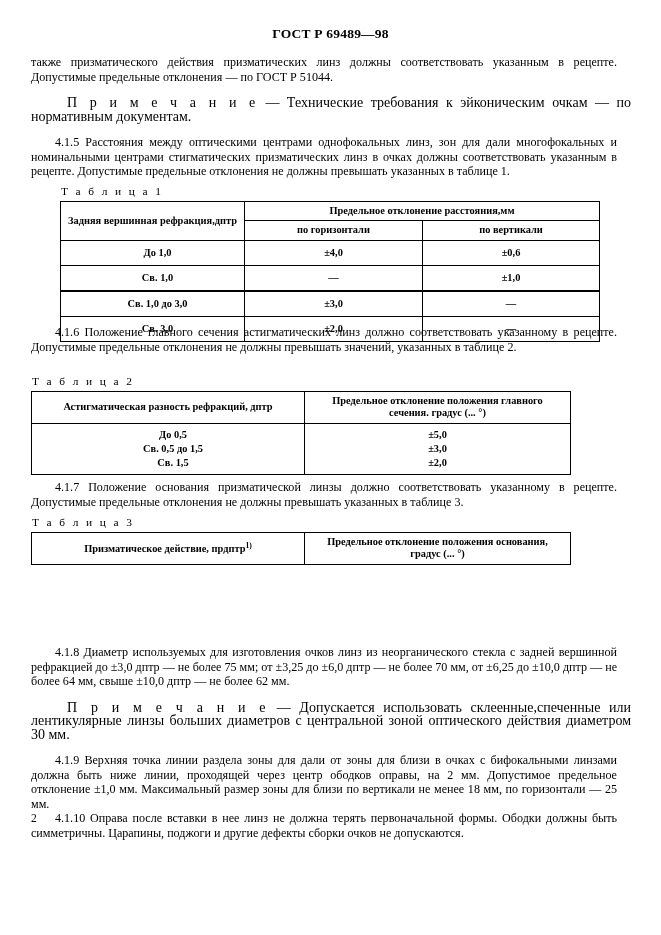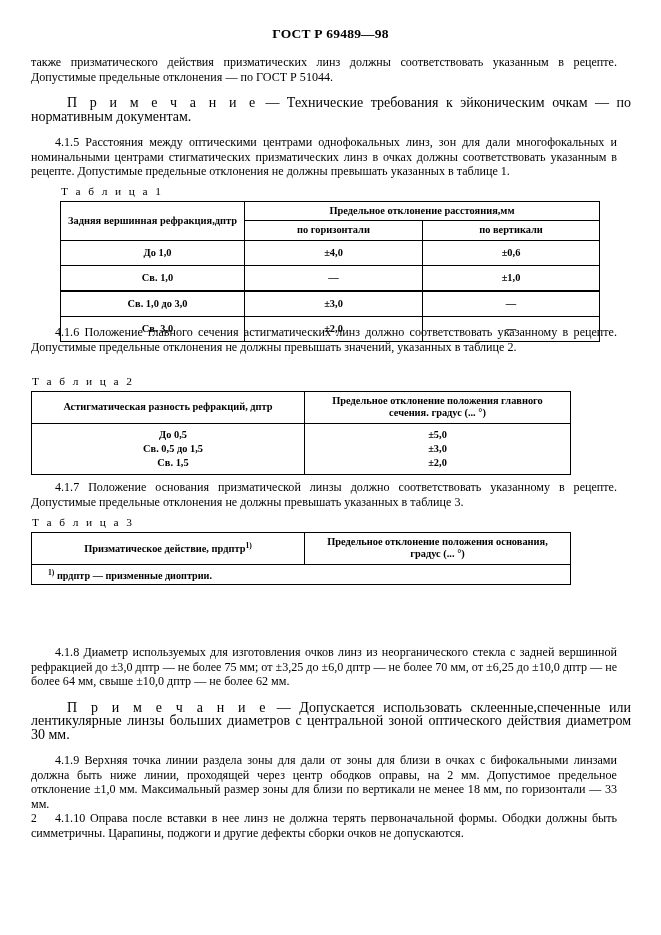--- a/index.html
+++ b/index.html
@@ -214,31 +214,28 @@
       <thead>
         <tr>
           <th><span>Призматическое действие, прдптр</span><sup>1)</sup></th>
           <th>
             <span>Предельное отклонение положения основания,</span><br>
             <span>градус (... °)</span>
           </th>
         </tr>
       </thead>
       <tbody>
-        <tr>
-          <td class="footnote-cell" colspan="2"><sup>1)</sup><span> прдптр — призменные диоптрии.</span></td>
-        </tr>
       </tbody>
     </table>
   </div>
 
   <div style="position:absolute; left:31px; top:645px; width:600px;">
     <p class="body-par indent">4.1.8  Диаметр используемых для изготовления очков линз из неорганического стекла с задней вершинной рефракцией до ±3,0 дптр — не более 75 мм; от ±3,25 до ±6,0 дптр — не более 70 мм, от ±6,25 до ±10,0 дптр — не более 64 мм, свыше ±10,0 дптр — не более 62 мм.</p>
     <div class="gap-md"></div>
     <p class="note"><span class="sp">П р и м е ч а н и е</span><span> — Допускается использовать склеенные,спеченные или лентикулярные линзы больших диаметров с центральной зоной оптического действия диаметром 30 мм.</span></p>
     <div class="gap-md"></div>
-    <p class="body-par indent">4.1.9  Верхняя точка линии раздела зоны для дали от зоны для близи в очках с бифокальными линзами должна быть ниже линии, проходящей через центр ободков оправы, на 2 мм. Допустимое предельное отклонение ±1,0 мм. Максимальный размер зоны для близи по вертикали не менее 18 мм, по горизонтали — 33 мм.</p>
+    <p class="body-par indent">4.1.9  Верхняя точка линии раздела зоны для дали от зоны для близи в очках с бифокальными линзами должна быть ниже линии, проходящей через центр ободков оправы, на 2 мм. Допустимое предельное отклонение ±1,0 мм. Максимальный размер зоны для близи по вертикали не менее 18 мм, по горизонтали — 25 мм.</p>
     <p class="body-par indent">4.1.10  Оправа после вставки в нее линз не должна терять первоначальной формы. Ободки должны быть симметричны. Царапины, поджоги и другие дефекты сборки очков не допускаются.</p>
   </div>
 
   <div class="page-number">2</div>
 
 </div>
 
 </body></html>

